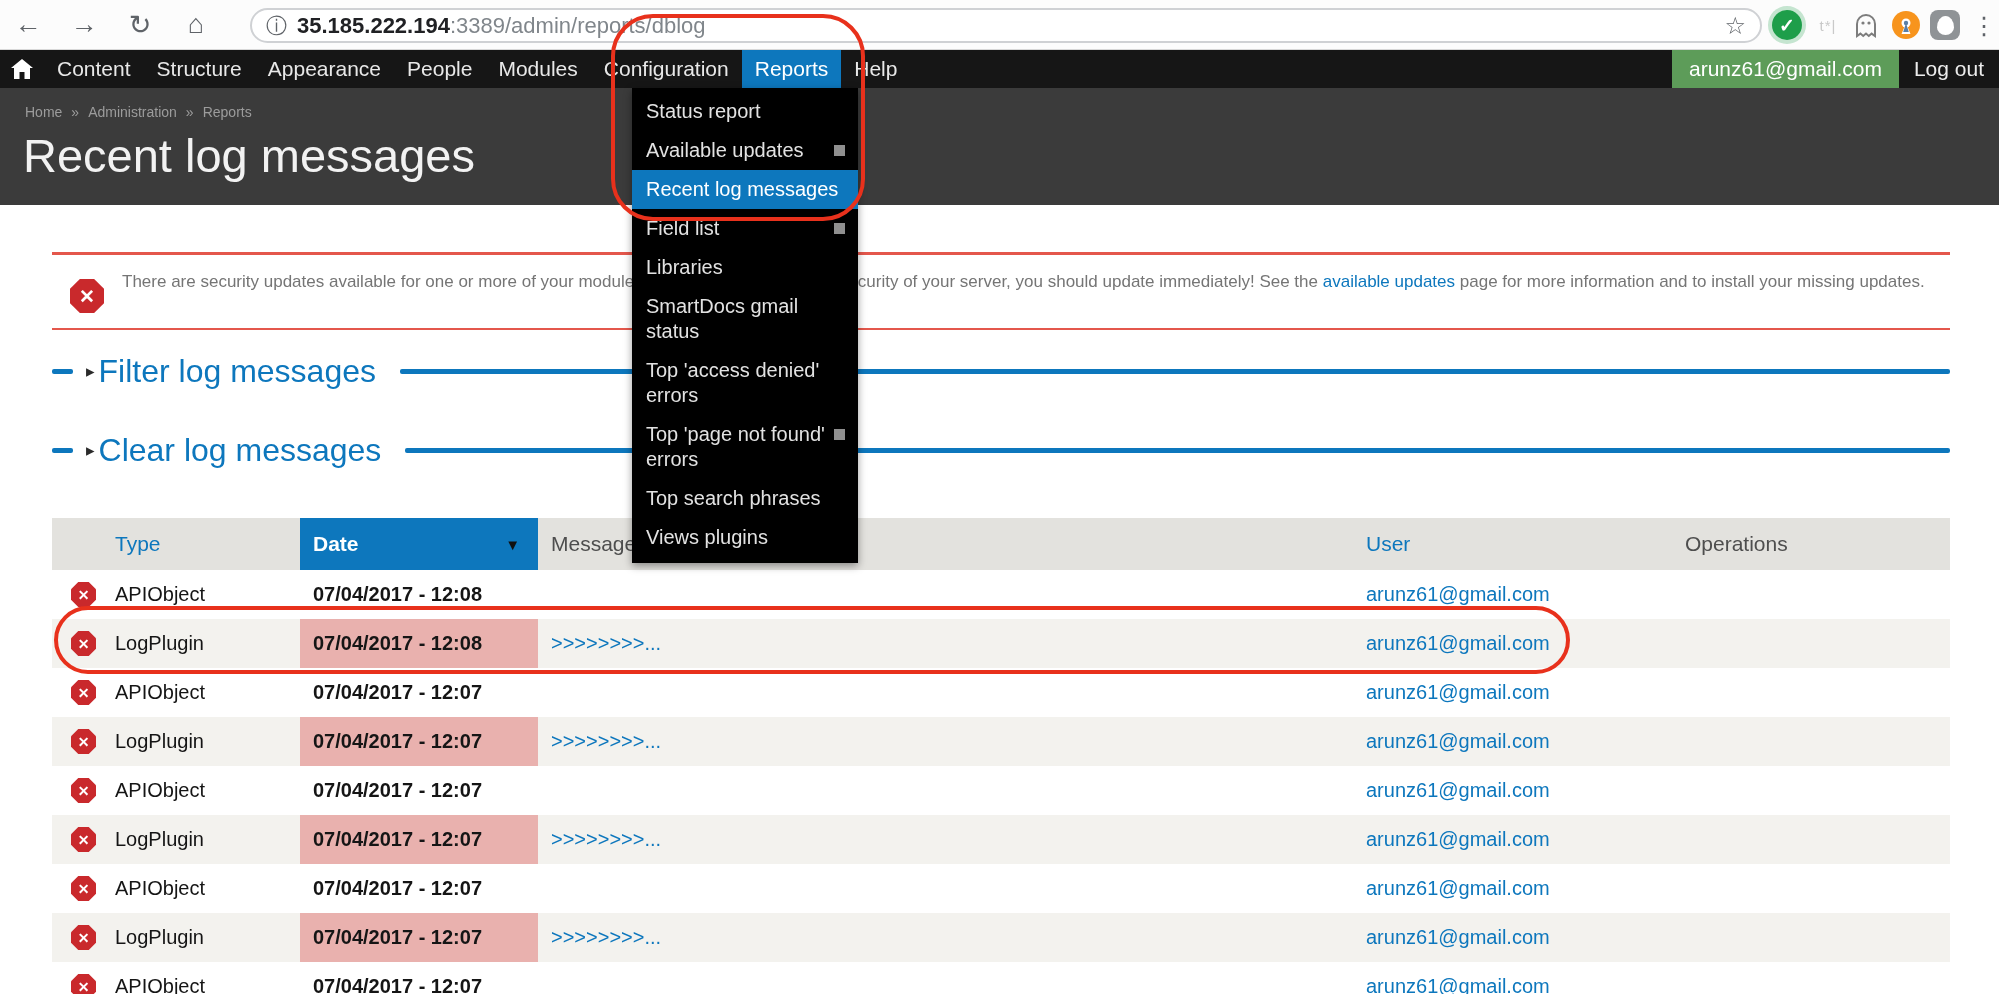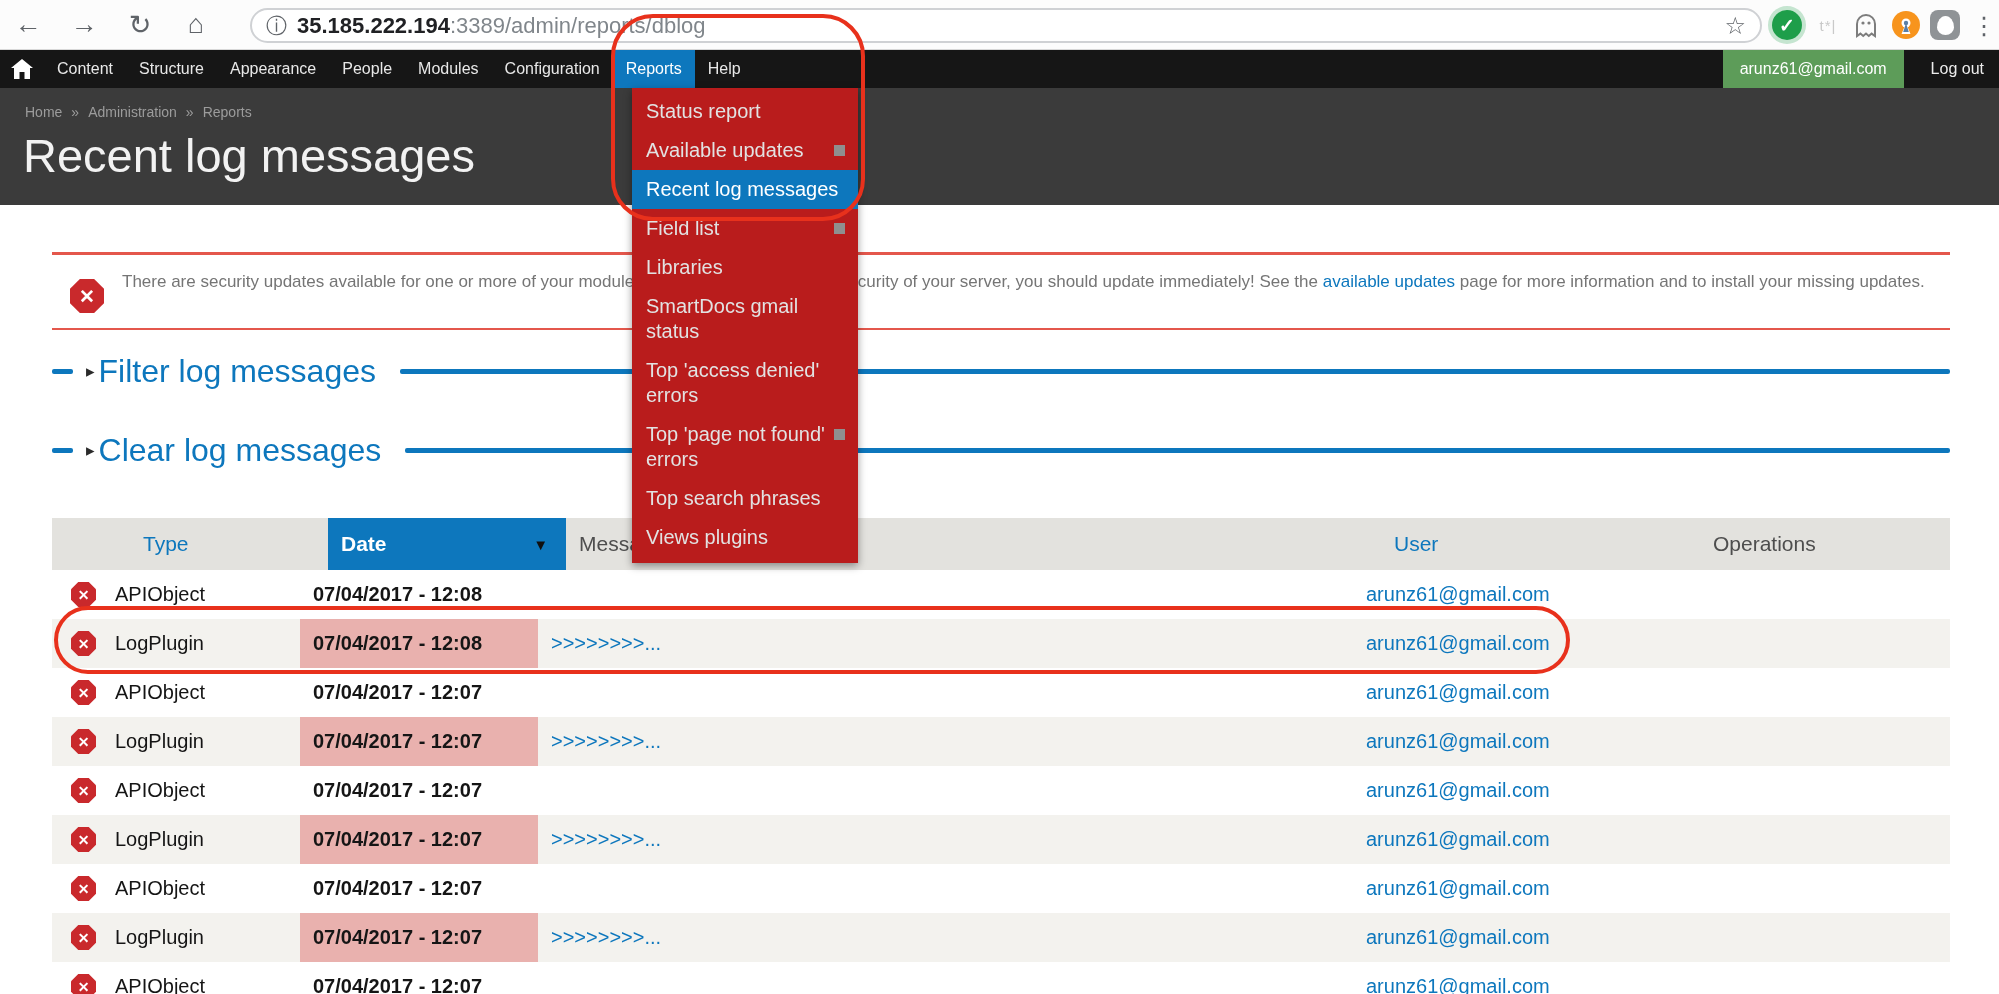--- a/index.html
+++ b/index.html
@@ -23,30 +23,30 @@
                box-shadow:0 0 0 4px rgba(30,158,74,.25); width:30px; height:30px; top:10px; }
   .ext-faded { left:1812px; color:#c9c9c9; font-size:15px; letter-spacing:1px; }
   .ext-svg { left:1850px; }
   .ext-vpn { left:1890px; }
   .ext-gray { left:1930px; background:#8f9396; border-radius:8px; width:30px; height:30px; top:10px; }
   .ext-gray::after { content:""; width:17px; height:19px; background:#fff; border-radius:50% 50% 50% 50%/60% 60% 40% 40%; }
   .kebab { position:absolute; left:1972px; top:12px; font-size:24px; color:#5f6368; }
 
   
   .adminbar { position:absolute; top:50px; left:0; width:100%; height:38px; background:#161616;
-              display:flex; align-items:stretch; color:#e8e8e8; font-size:16px; }
+              display:flex; align-items:stretch; color:#e8e8e8; font-size:21px; }
   .home-slot { width:44px; display:flex; align-items:center; justify-content:center; }
   .menu-item { display:flex; align-items:center; padding:0 13px; cursor:pointer; white-space:nowrap; }
   .menu-item.active { background:#0d77bd; color:#fff; }
   .bar-spacer { flex:1; }
   .account { background:#5d9c59; color:#fff; display:flex; align-items:center; padding:0 17px; }
-  .logout { display:flex; align-items:center; padding:0 15px; color:#ececec;margin-left:12px; }
-
-  
-  .dropdown { position:absolute; left:632px; top:88px; width:226px; background:#b91c1c; z-index:60;
+  .logout { display:flex; align-items:center; padding:0 15px; color:#ececec; }
+
+  
+  .dropdown { position:absolute; left:632px; top:88px; width:226px; background:#000000; z-index:60;
               padding:4px 0 6px 0; box-shadow:0 3px 8px rgba(0,0,0,.4); }
   .dd-item { position:relative; padding:7px 14px; font-size:20px; line-height:25px; color:#e2e2e2; cursor:pointer; }
   .dd-item.active { background:#0d77bd; color:#fff; }
   .dd-flag { position:absolute; right:13px; top:14px; width:11px; height:11px; background:#8f8f8f; }
 
   
   .pageheader { position:absolute; top:88px; left:0; width:100%; height:117px; background:#3b3b3b; }
   .breadcrumb { position:absolute; left:25px; top:16px; font-size:14px; color:#9c9c9c; }
   .breadcrumb .crumb { cursor:pointer; }
   .breadcrumb .sep { margin:0 9px; }
@@ -63,21 +63,21 @@
 
   
   .fieldset-row { position:absolute; left:52px; width:1898px; height:42px; display:flex; align-items:center; }
   .fs-dash { width:21px; height:5px; background:#0d77bd; border-radius:2px; margin-right:13px; }
   .fs-arrow { font-size:17px; color:#2b2b2b; margin-right:4px; }
   .fs-label { font-size:32px; color:#0d77bd; cursor:pointer; margin-right:24px; white-space:nowrap; }
   .fs-line { flex:1; height:5px; background:#0d77bd; border-radius:2px; }
 
   
   .logtable { position:absolute; top:518px; left:52px; width:1898px; }
-  .thead { display:flex; height:52px; background:#e3e2de; align-items:stretch; font-size:21px;padding-left:28px; }
+  .thead { display:flex; height:52px; background:#e3e2de; align-items:stretch; font-size:21px; }
   .th { display:flex; align-items:center; }
   .trow { display:flex; height:49px; align-items:stretch; font-size:20px; color:#151515; }
   .trow.shaded { background:#f3f2ee; }
   .td { display:flex; align-items:center; }
   .c-icon { width:63px; padding-left:19px; }
   .c-type { width:185px; }
   .c-date { width:238px; padding-left:13px;font-weight:bold; }
   .c-msg  { width:828px; padding-left:13px; }
   .c-user { width:319px; }
   .c-ops  { width:209px; }

